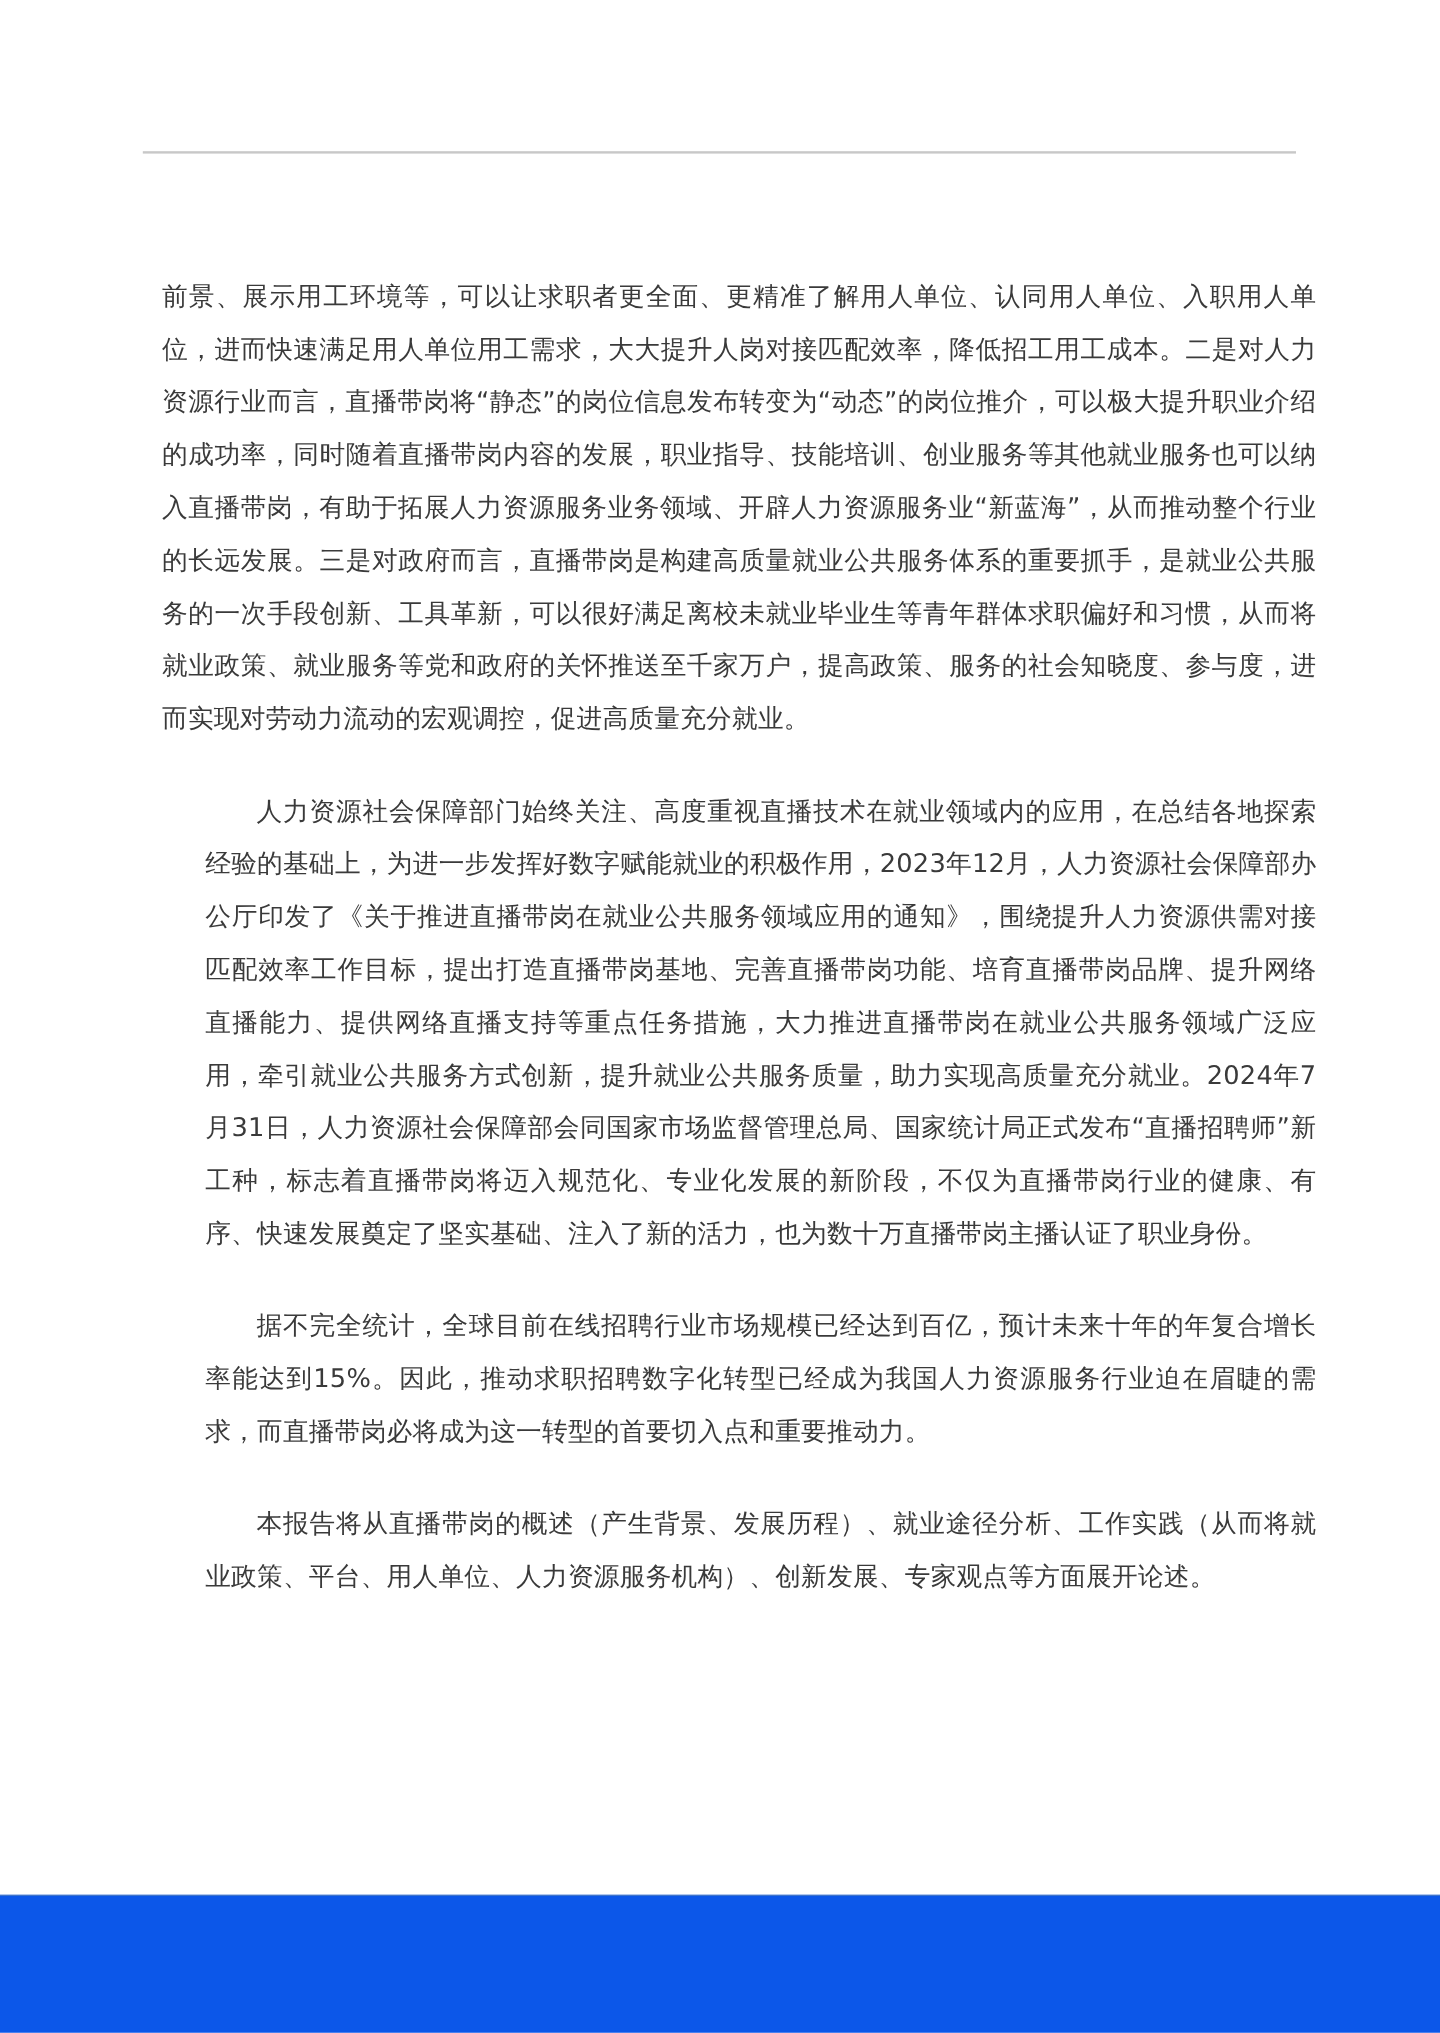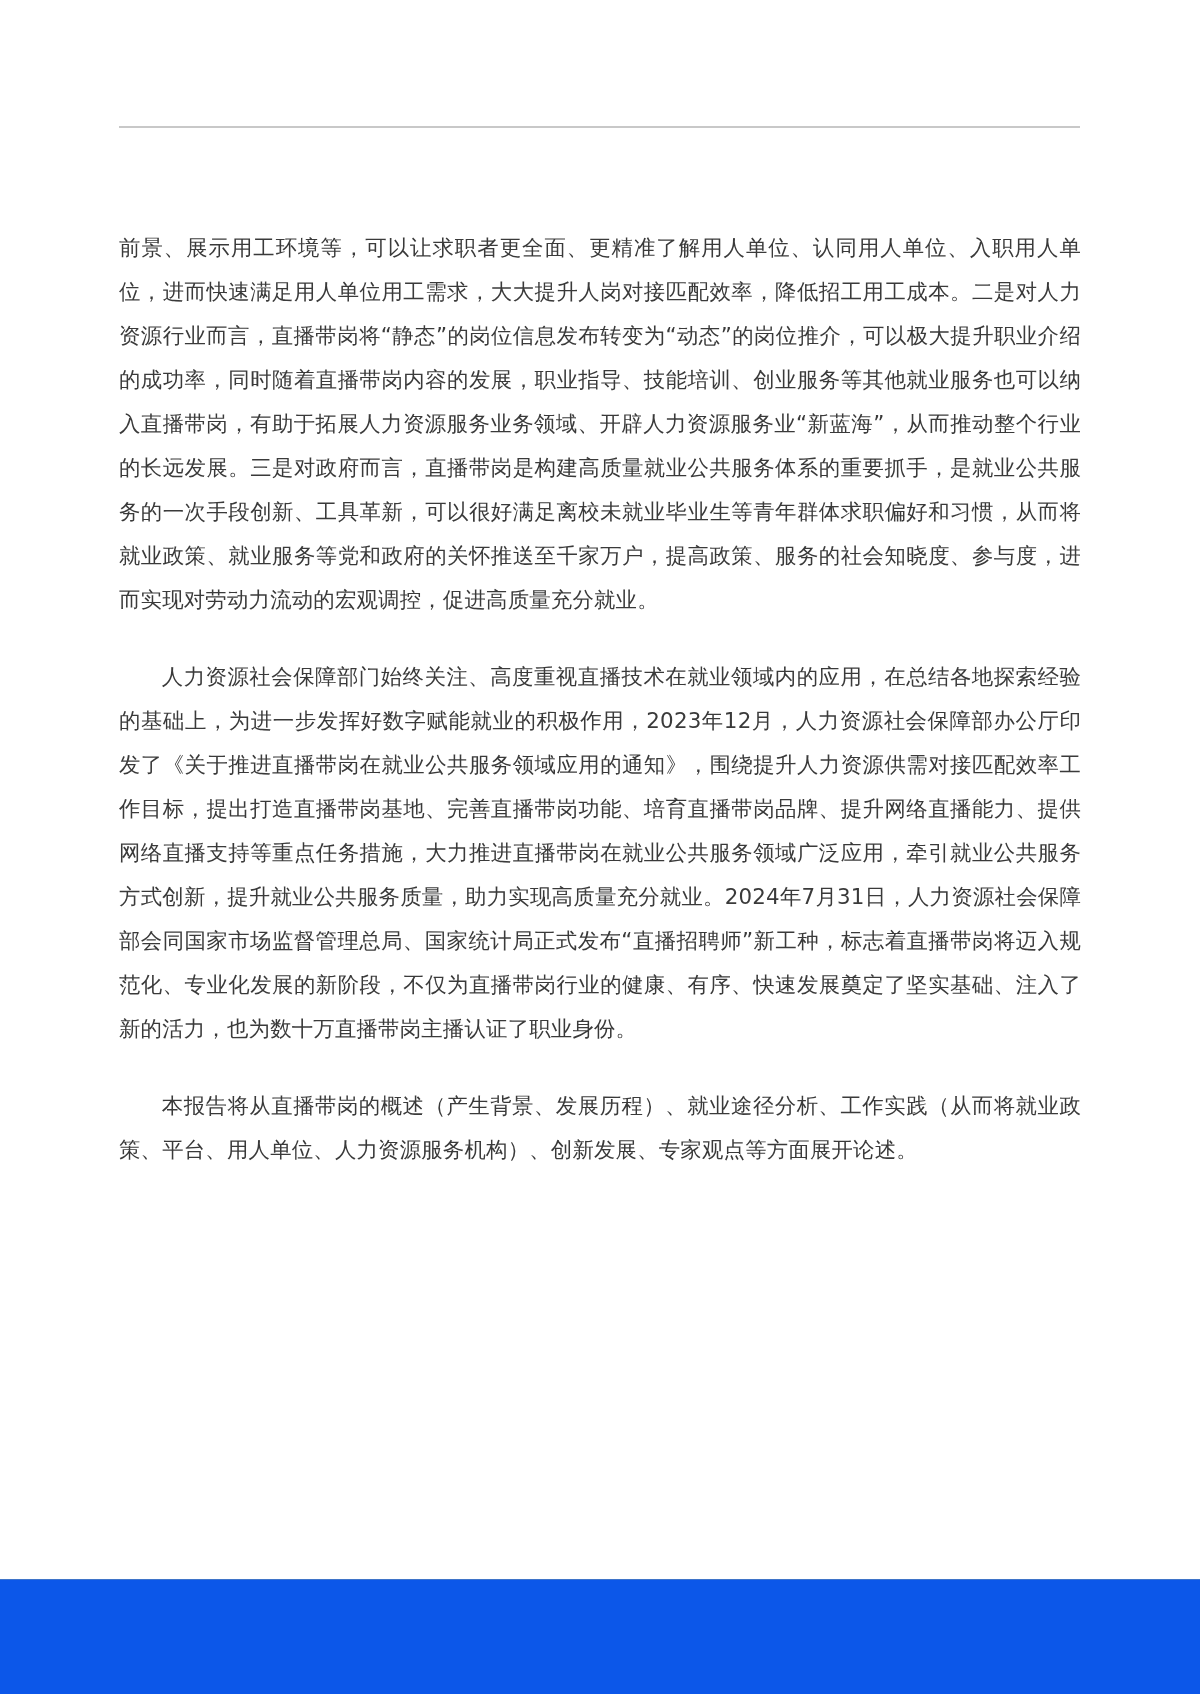--- a/index.html
+++ b/index.html
@@ -17,53 +17,55 @@
     .header-rule {
       position: absolute;
       left: 119px;
       top: 126px;
       width: 961px;
       height: 2px;
       background: #c8c8c8;
     }
     .content {
       position: absolute;
-      left: 119px;
+      left: 135px;
       top: 226px;
       width: 962px;
       color: #3a3a3a;
     }
     .para {
       margin: 0;
       font-size: 21.4px;
       line-height: 44px;
       text-align: justify;
       text-justify: inter-character;
       letter-spacing: 0.2px;
       word-break: break-all;
     }
     .para.indent {
       text-indent: 2em;
     }
     .para + .para {
       margin-top: 33px;
+      margin-left: 36px;
     }
     .footer-band {
       position: absolute;
       left: 0;
       top: 1579px;
       width: 1200px;
       height: 115px;
       border-top: 1px solid #3f74c9;
     }
   </style>
 </head>
 <body style="background: rgb(255, 255, 255);">
 
 <div class="header-rule" style="background: rgb(200, 200, 200);"></div>
 
 <main class="content" style="color: rgb(58, 58, 58);">
   <p class="para">前景、展示用工环境等，可以让求职者更全面、更精准了解用人单位、认同用人单位、入职用人单位，进而快速满足用人单位用工需求，大大提升人岗对接匹配效率，降低招工用工成本。二是对人力资源行业而言，直播带岗将“静态”的岗位信息发布转变为“动态”的岗位推介，可以极大提升职业介绍的成功率，同时随着直播带岗内容的发展，职业指导、技能培训、创业服务等其他就业服务也可以纳入直播带岗，有助于拓展人力资源服务业务领域、开辟人力资源服务业“新蓝海”，从而推动整个行业的长远发展。三是对政府而言，直播带岗是构建高质量就业公共服务体系的重要抓手，是就业公共服务的一次手段创新、工具革新，可以很好满足离校未就业毕业生等青年群体求职偏好和习惯，从而将就业政策、就业服务等党和政府的关怀推送至千家万户，提高政策、服务的社会知晓度、参与度，进而实现对劳动力流动的宏观调控，促进高质量充分就业。</p>
   <p class="para indent">人力资源社会保障部门始终关注、高度重视直播技术在就业领域内的应用，在总结各地探索经验的基础上，为进一步发挥好数字赋能就业的积极作用，2023年12月，人力资源社会保障部办公厅印发了《关于推进直播带岗在就业公共服务领域应用的通知》，围绕提升人力资源供需对接匹配效率工作目标，提出打造直播带岗基地、完善直播带岗功能、培育直播带岗品牌、提升网络直播能力、提供网络直播支持等重点任务措施，大力推进直播带岗在就业公共服务领域广泛应用，牵引就业公共服务方式创新，提升就业公共服务质量，助力实现高质量充分就业。2024年7月31日，人力资源社会保障部会同国家市场监督管理总局、国家统计局正式发布“直播招聘师”新工种，标志着直播带岗将迈入规范化、专业化发展的新阶段，不仅为直播带岗行业的健康、有序、快速发展奠定了坚实基础、注入了新的活力，也为数十万直播带岗主播认证了职业身份。</p>
+  <p class="para indent">据不完全统计，全球目前在线招聘行业市场规模已经达到百亿，预计未来十年的年复合增长率能达到15%。因此，推动求职招聘数字化转型已经成为我国人力资源服务行业迫在眉睫的需求，而直播带岗必将成为这一转型的首要切入点和重要推动力。</p>
   <p class="para indent">本报告将从直播带岗的概述（产生背景、发展历程）、就业途径分析、工作实践（从而将就业政策、平台、用人单位、人力资源服务机构）、创新发展、专家观点等方面展开论述。</p>
 </main>
 
 <div class="footer-band" style="background: rgb(12, 87, 233);"></div>
 
 </body></html>

